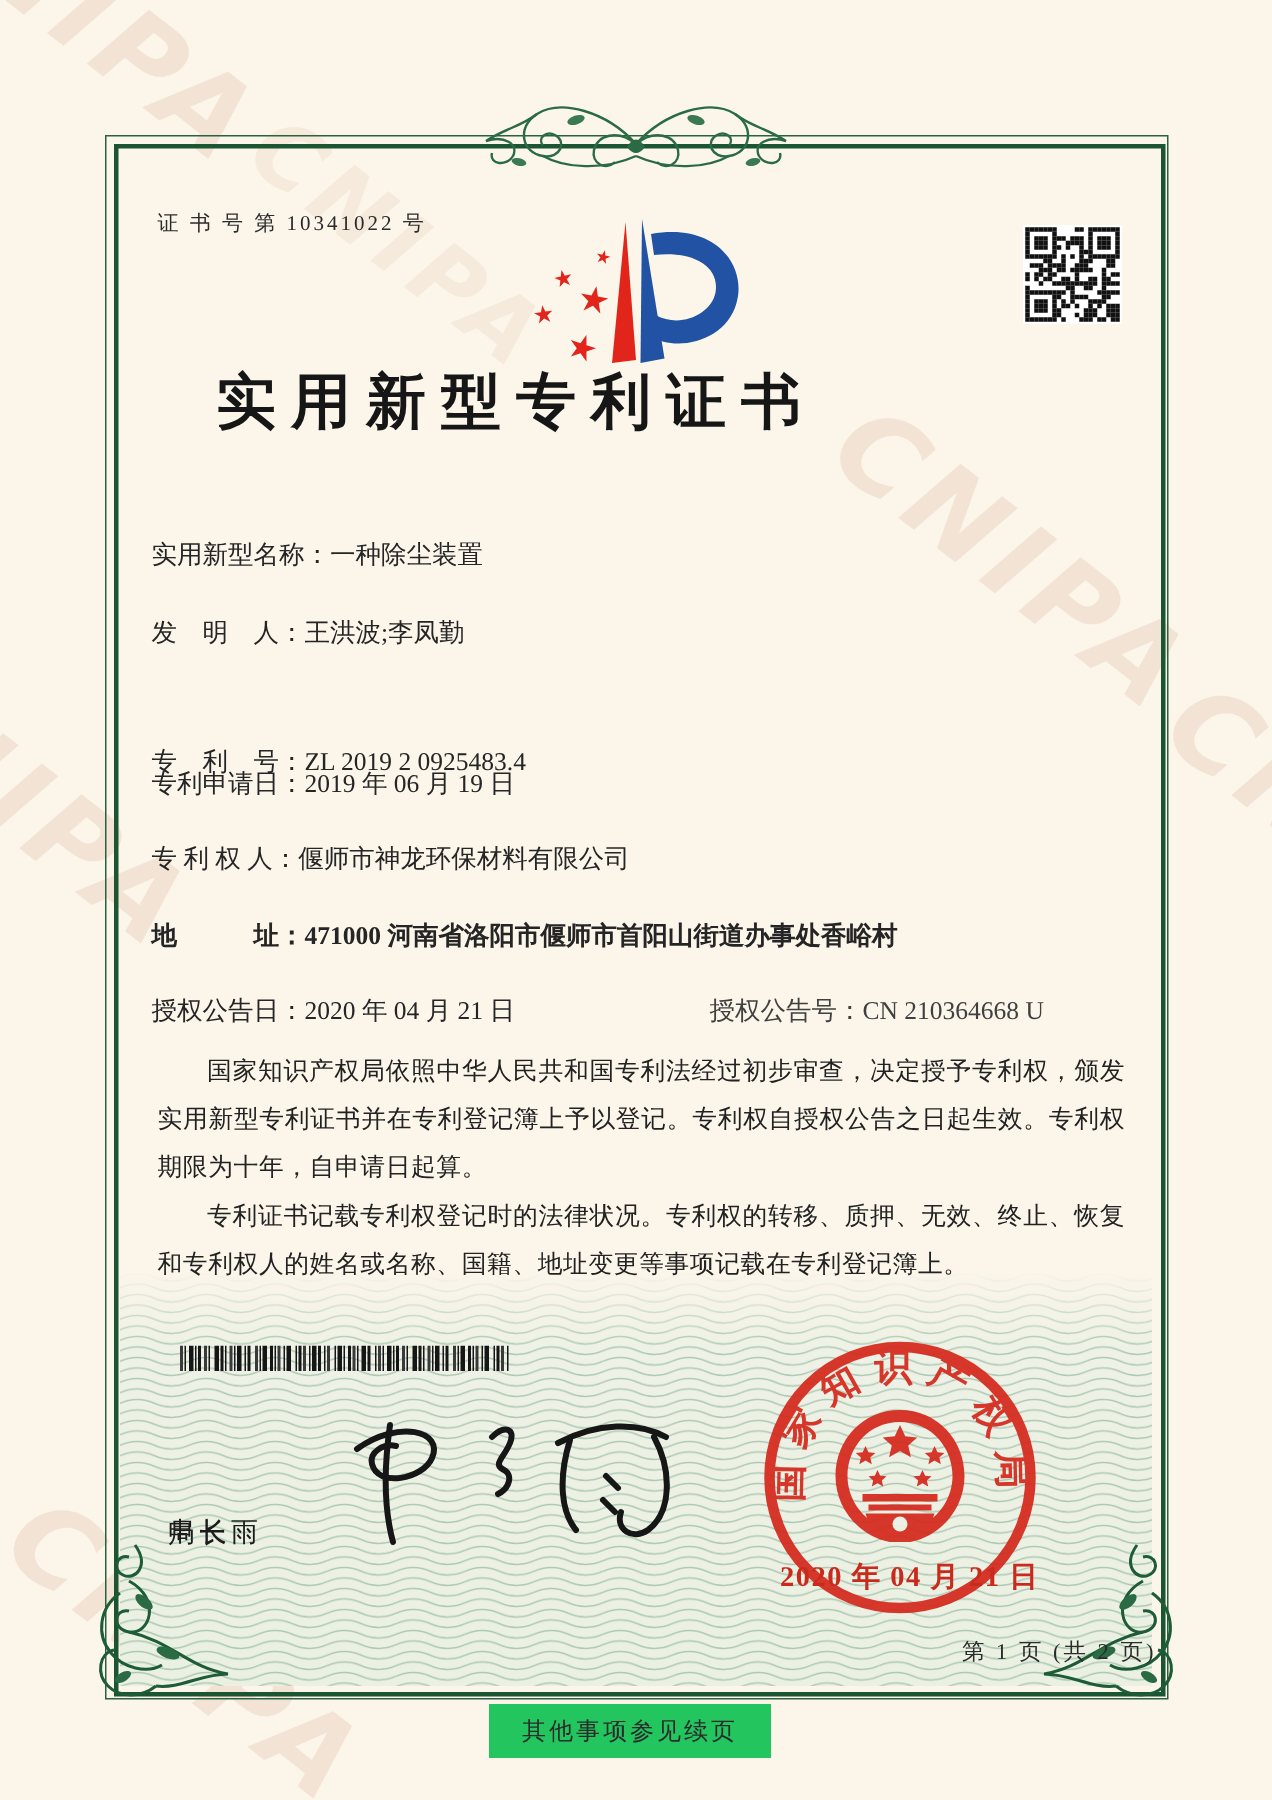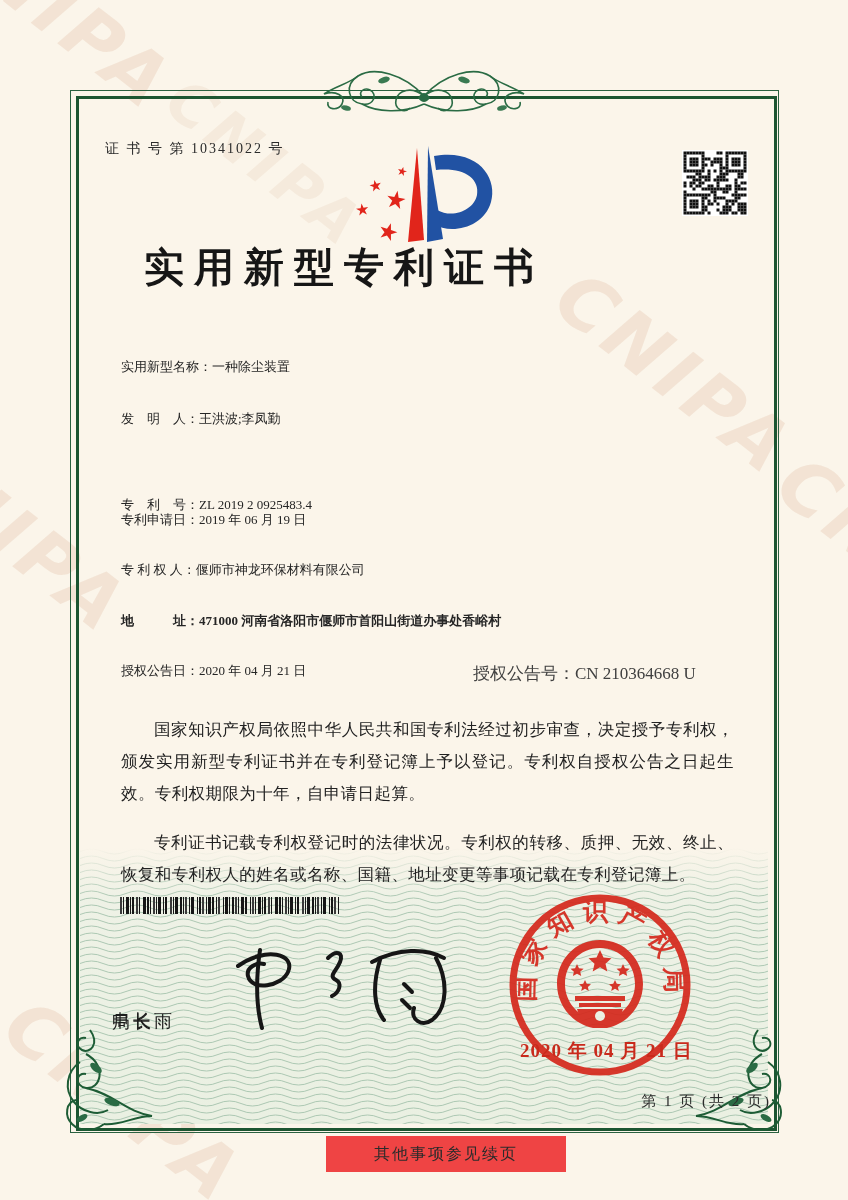--- a/index.html
+++ b/index.html
@@ -17,38 +17,38 @@
 
   
   .waves{position:absolute;left:80px;top:848px;width:688px;height:276px;}
   .waves-tint{position:absolute;left:80px;top:848px;width:688px;height:276px;
       background:linear-gradient(180deg, rgba(236,241,229,0) 0%, rgba(236,241,229,0.85) 18%, #ecf1e4 60%, #eaf0e2 100%);}
 
   .certno{position:absolute;left:105px;top:140px;font-size:14px;color:#2b2b2b;letter-spacing:2px;}
   .title{position:absolute;left:0;top:240px;width:688px;text-align:center;font-size:40px;font-weight:bold;
       color:#161616;letter-spacing:10px;}
 
-  .field{position:absolute;left:121px;font-size:13px;color:#252525;white-space:nowrap;}
+  .field{position:absolute;left:101px;font-size:17px;color:#252525;white-space:nowrap;}
   .field .lbl{display:inline-block;color:#252525;}
   .field .val{color:#252525;}
 
   .grant2{position:absolute;left:473px;font-size:17px;color:#404040;white-space:nowrap;}
 
   .body-text{position:absolute;left:105px;top:698px;width:645px;font-size:16.5px;line-height:1.95;
       color:#222;text-align:justify;}
-  .body-text p{margin:16px;text-indent:2em;letter-spacing:0.4px;}
+  .body-text p{margin:0;text-indent:2em;letter-spacing:0.4px;}
 
   .director{position:absolute;left:112px;font-size:18px;color:#1c1c1c;letter-spacing:3px;}
 
   .seal-date{position:absolute;left:520px;top:1038px;width:170px;text-align:center;font-size:19px;
       color:#c92a1c;letter-spacing:1px;font-weight:bold;white-space:nowrap;}
 
   .page-footer{position:absolute;left:76px;top:1092px;width:695px;text-align:right;font-size:15px;color:#2b2b2b;letter-spacing:2px;}
 
-  .cont-note{position:absolute;left:326px;top:1136px;width:240px;height:36px;background:#ef4444;
+  .cont-note{position:absolute;left:326px;top:1136px;width:188px;height:36px;background:#22c55e;
       display:flex;align-items:center;justify-content:center;font-size:16px;color:#2b2b2b;letter-spacing:2px;}
 
   svg{display:block;}
   .abs{position:absolute;}
 </style>
 </head>
 <body>
 
 <div class="page">
 

